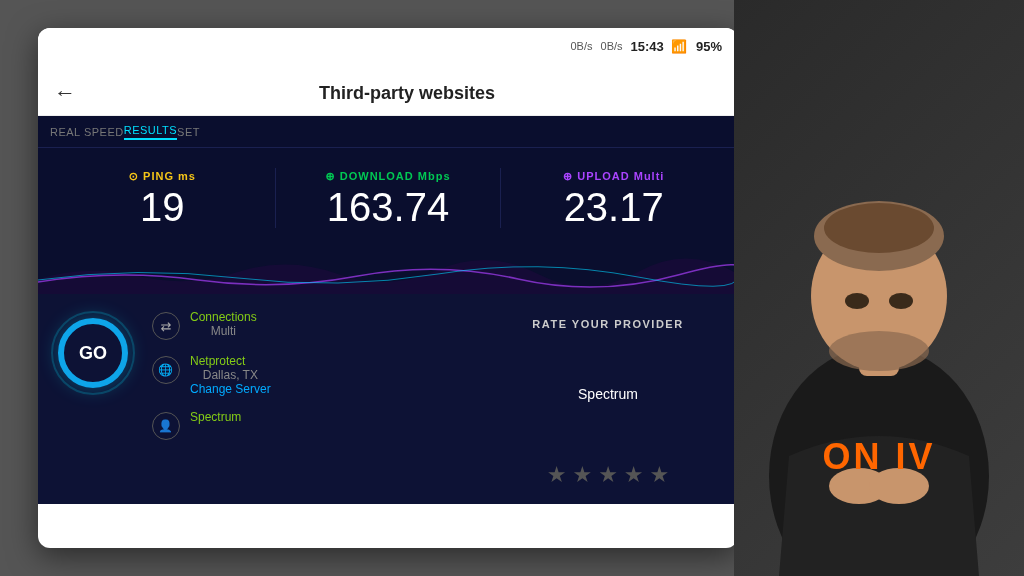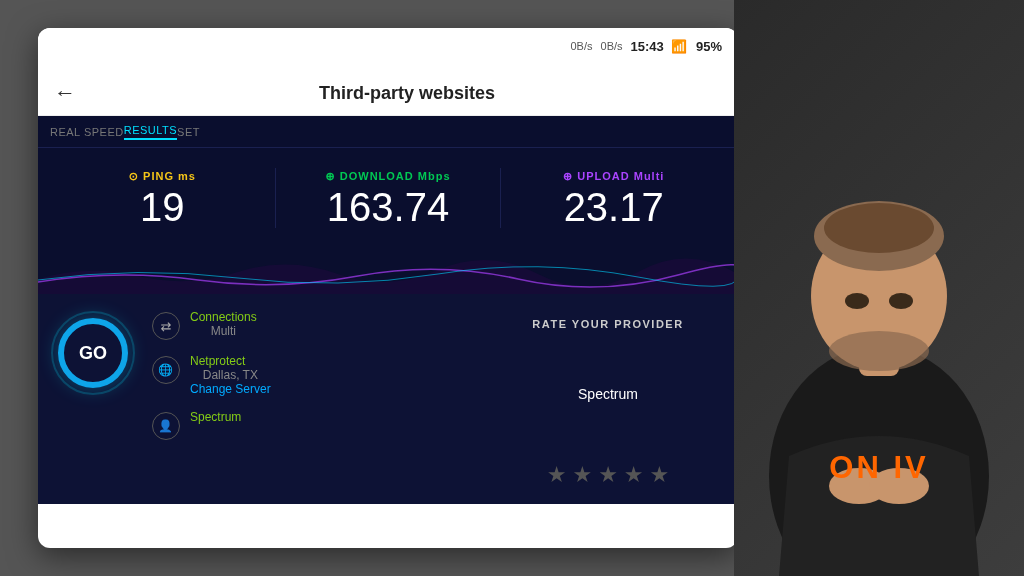--- a/index.html
+++ b/index.html
@@ -427,16 +427,16 @@
       <ellipse cx="108" cy="245" rx="12" ry="8" fill="#3a2a1a"></ellipse>
       <ellipse cx="152" cy="245" rx="12" ry="8" fill="#3a2a1a"></ellipse>
 
       <path d="M40,400 Q130,360 220,400 L230,520 L30,520 Z" fill="#222"></path>
 
       <ellipse cx="110" cy="430" rx="30" ry="18" fill="#c8956c"></ellipse>
       <ellipse cx="150" cy="430" rx="30" ry="18" fill="#c8956c"></ellipse>
 
     </svg>
 
-    <div style="position:absolute; bottom:90px; left:50%; transform:translateX(-50%); font-size:31px; font-weight:900; color:#ff6600; letter-spacing:3px; white-space:nowrap;">ON IV</div>
+    <div style="position:absolute; bottom:98px; left:50%; transform:translateX(-50%); font-size:36px; font-weight:900; color:#ff6600; letter-spacing:3px; white-space:nowrap;">ON IV</div>
   </div>
 
 </div>
 
 </body></html>

